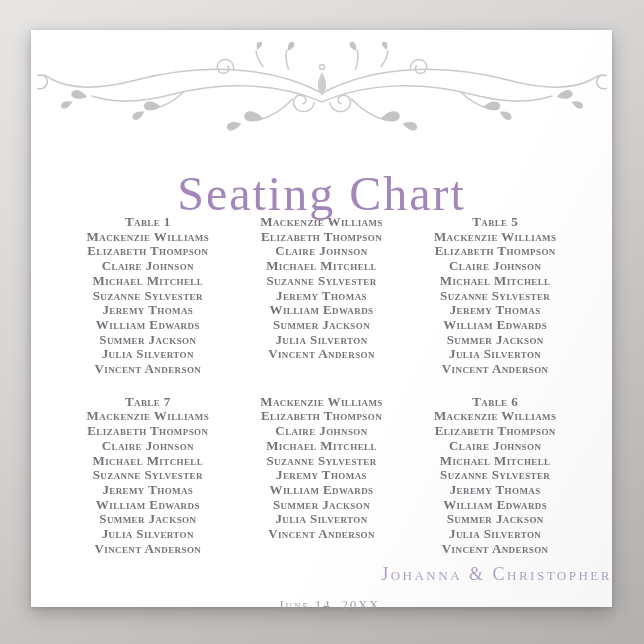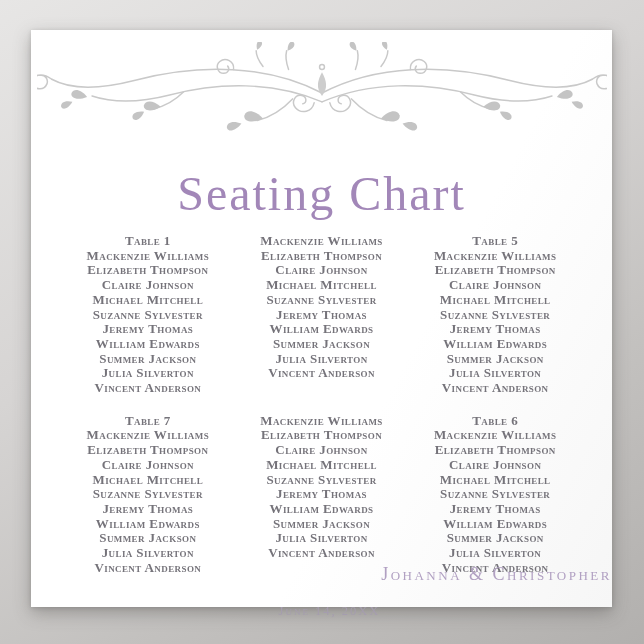--- a/index.html
+++ b/index.html
@@ -21,35 +21,35 @@
     position:absolute;top:98px;left:0;width:100%;text-align:center;
     font-weight:400;font-size:48px;line-height:52px;
     letter-spacing:2px;color:var(--title-purple,#a287b8);margin-top:40px;
   }
   .subtitle{
     position:absolute;top:149px;left:0;width:100%;text-align:center;
     font-variant:small-caps;font-size:22px;line-height:24px;
     letter-spacing:4px;color:var(--subtitle-purple,#a38db6);
   }
   .tables-grid{
-    position:absolute;top:204px;left:30px;right:30px;
+    position:absolute;top:185px;left:30px;right:30px;
     display:grid;grid-template-columns:repeat(3,1fr);row-gap:18px;
   }
   .table-block{
     text-align:center;font-variant:small-caps;font-weight:bold;
     font-size:13px;line-height:14.7px;letter-spacing:.4px;
     color:var(--names-gray,#75737a);
   }
   .footer{position:absolute;top:534px;left:0;width:100%;text-align:center;}
   .couple{
     font-variant:small-caps;font-size:18px;line-height:20px;
     letter-spacing:2.5px;color:var(--couple-lavender,#b1a0c2);text-align:right;
   }
   .date{
-    margin-top:20px;font-variant:small-caps;font-size:12.5px;line-height:14px;
+    margin-top:14px;font-variant:small-caps;font-size:12.5px;line-height:14px;
     letter-spacing:2px;color:var(--date-gray,#a59dae);padding-left:16px;
   }
 </style>
 </head>
 <body>
 
 <div class="scene">
   <div class="poster">
 
     <svg class="flourish" viewBox="0 0 1160 200" preserveAspectRatio="xMidYMid meet" aria-hidden="true">

